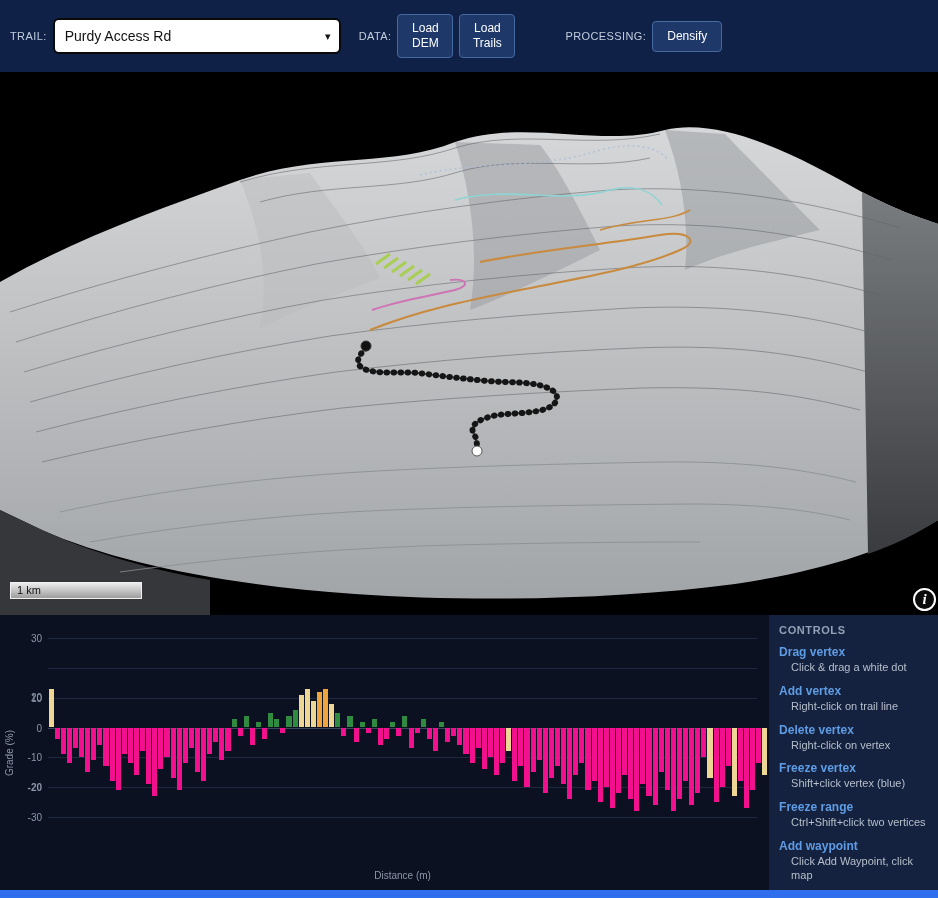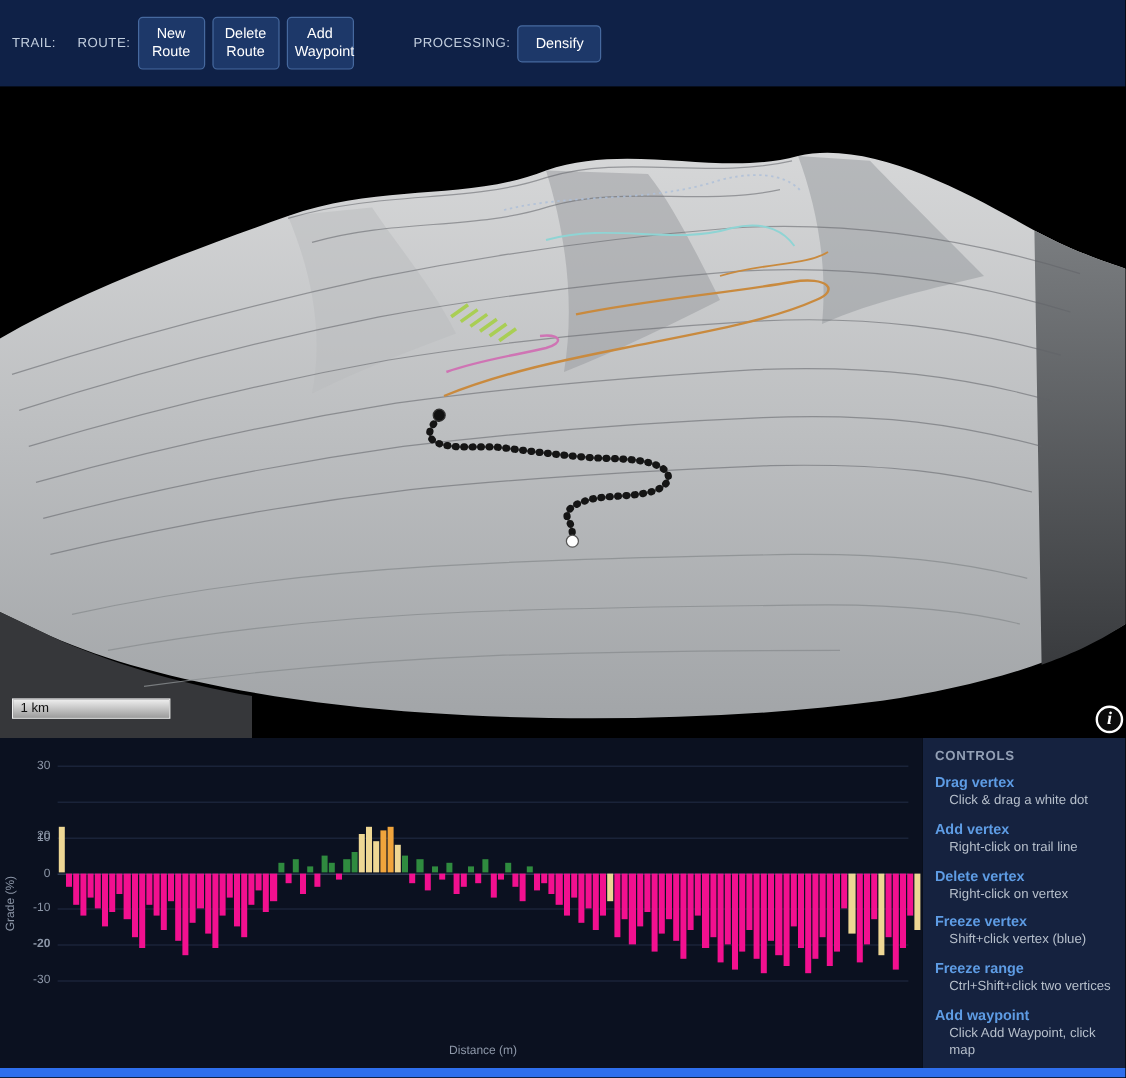--- a/index.html
+++ b/index.html
@@ -85,28 +85,33 @@
   .ctl-action { color:#5e9ce4; font-size:12px; font-weight:bold; margin-top:9px; }
   .ctl-hint { color:#b6bfcb; font-size:11px; margin-top:2px; line-height:1.25;margin-left:12px; }
 
   .footer-strip { position:absolute; top:890px; left:0; width:938px; height:8px; background:#2f6fed; }
 </style>
 </head>
 <body>
 
 <div class="toolbar">
   <span class="tb-label">TRAIL:</span>
-
+  <span class="select-wrap">
+    <select class="trail-select">
+      <option>Purdy Access Rd</option>
+    </select>
+    <span class="chevron">▾</span>
+  </span>
 
   <div class="grp">
-    <span class="tb-label">ROUTE:</span>
-    <button class="tb-btn">New Route</button>
-    <button class="tb-btn">Delete Route</button>
-    <button class="tb-btn">Add Waypoint</button>
-  </div>
+    <span class="tb-label">DATA:</span>
+    <button class="tb-btn">Load DEM</button>
+    <button class="tb-btn">Load Trails</button>
+  </div>
+
 
   <div class="grp" style="margin-left:44px;">
     <span class="tb-label">PROCESSING:</span>
     <button class="tb-btn single">Densify</button>
   </div>
 </div>
 
 <div class="terrain">
   <svg viewBox="0 0 938 543" width="938" height="543">
     <defs>

